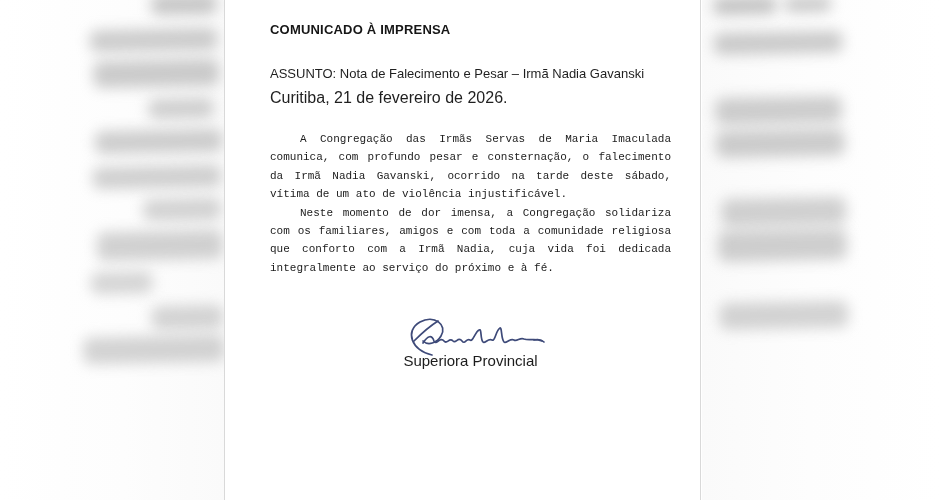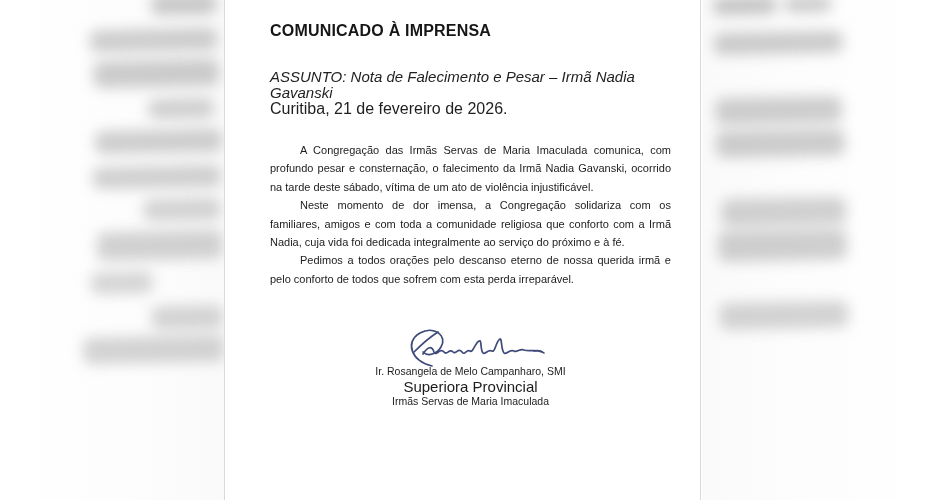--- a/index.html
+++ b/index.html
@@ -32,45 +32,45 @@
     width: 477px;
     height: 500px;
     background: #ffffff;
     border-left: 1px solid #d9d9d9;
     border-right: 1px solid #d9d9d9;
     box-sizing: border-box;
     padding: 22px 29px 0 45px;
     color: #1f1f1f;
   }
   .doc-title {
-    font-size: 16px;
+    font-size: 13px;
     font-weight: bold;
     letter-spacing: 0.2px;
     margin: 0;
     color: #161616;
   }
   .subject-line {
-    margin: 29px 0 0 0;
-    font-size: 15px;
+    margin: 29px 0 8px 0;
+    font-size: 13px;
     line-height: 16px;
-    font-style: italic;
   }
   .date-line {
     margin: 0;
     font-size: 16px;
     line-height: 16px;
   }
   .body-copy { margin-top: 24px; }
   .body-par {
     margin: 0;
     font-size: 11px;
     line-height: 18.4px;
     text-align: justify;
     text-indent: 30px;
     color: #1c1c1c;
+    font-family: Liberation Mono, monospace;
   }
   .sig-block {
     margin-top: 38px;
     text-align: center;
   }
   .sig-scribble {
     display: block;
     margin: 0 auto -6px auto;
   }
   .sig-name { font-size: 10.5px; line-height: 15px; color: #1c1c1c; }
@@ -113,31 +113,28 @@
 
   <div class="doc">
     <h1 class="doc-title">COMUNICADO À IMPRENSA</h1>
 
     <p class="subject-line">ASSUNTO: Nota de Falecimento e Pesar – Irmã Nadia Gavanski</p>
     <p class="date-line">Curitiba, 21 de fevereiro de 2026.</p>
 
     <div class="body-copy">
       <p class="body-par">A Congregação das Irmãs Servas de Maria Imaculada comunica, com profundo pesar e consternação, o falecimento da Irmã Nadia Gavanski, ocorrido na tarde deste sábado, vítima de um ato de violência injustificável.</p>
       <p class="body-par">Neste momento de dor imensa, a Congregação solidariza com os familiares, amigos e com toda a comunidade religiosa que conforto com a Irmã Nadia, cuja vida foi dedicada integralmente ao serviço do próximo e à fé.</p>
-      <p class="body-par">Pedimos a todos orações pelo descanso eterno de nossa querida irmã e pelo conforto de todos que sofrem com esta perda irreparável.</p>
     </div>
 
     <div class="sig-block">
       <svg class="sig-scribble" width="150" height="44" viewBox="0 0 150 44">
         <g fill="none" stroke="#2e3b6e" stroke-width="1.7" stroke-linecap="round" opacity="0.92">
           <path d="M36,40 C16,36 8,16 24,7 C38,-1 52,10 45,21 C41,28 32,31 27,26"></path>
           <path d="M18,26 C26,18 34,11 42,6"></path>
           <path d="M27,28 C32,20 36,20 38,26 C40,31 44,21 48,26 C51,30 53,22 57,26 C60,29 62,21 66,26 C69,30 70,23 74,25 C77,27 79,17 83,15 C86,13 84,24 87,27 C89,29 92,23 96,25 C99,27 100,15 104,13 C106,12 105,24 108,27 C110,29 114,23 118,25 C121,27 124,22 128,24 C133,26 139,23 146,26"></path>
           <path d="M138,25 C142,24 146,25 148,27"></path>
         </g>
       </svg>
-      <div class="sig-name">Ir. Rosangela de Melo Campanharo, SMI</div>
       <div class="sig-role">Superiora Provincial</div>
-      <div class="sig-org">Irmãs Servas de Maria Imaculada</div>
     </div>
   </div>
 
 </div>
 
 </body></html>

